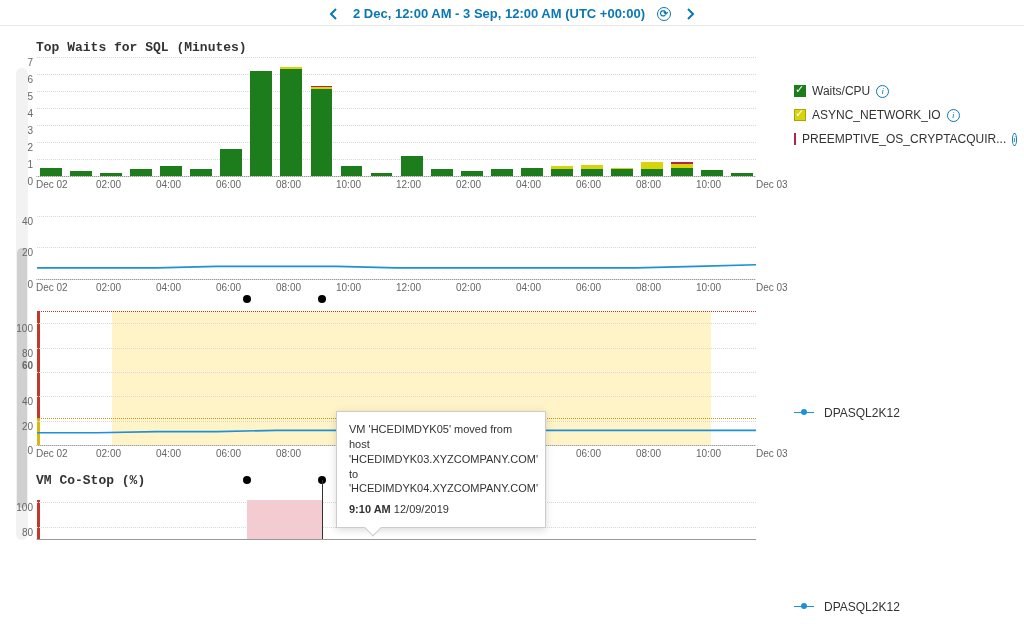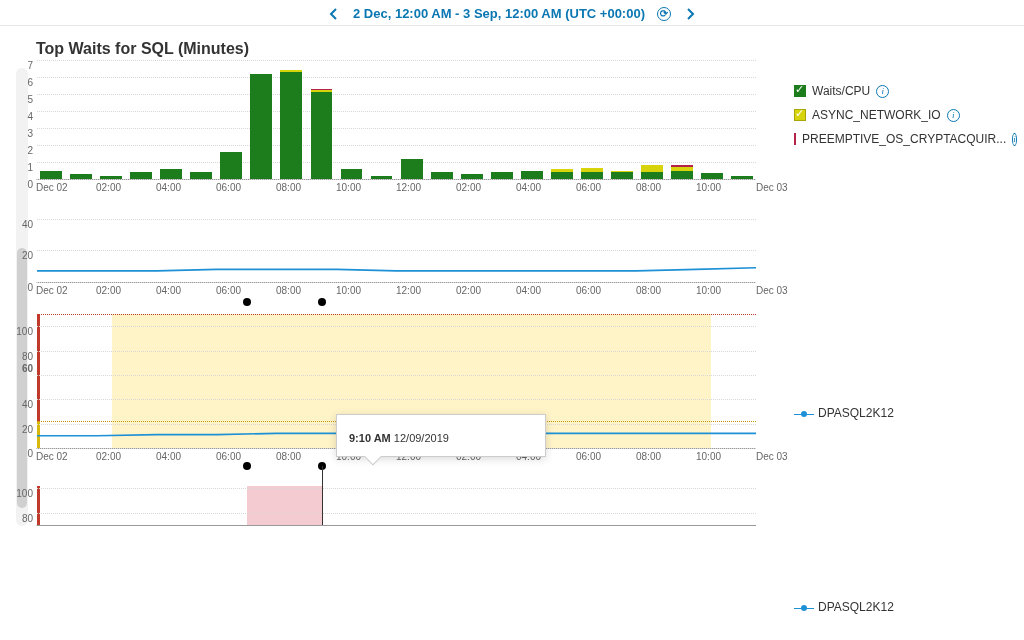--- a/index.html
+++ b/index.html
@@ -61,27 +61,27 @@
   }
   .legend-top  { top: 58px; }
   .legend-row { display:flex; align-items:center; gap:6px; margin-bottom:10px; }
   .sw { width:12px; height:12px; border:1px solid #888; display:inline-block; position:relative; }
   .sw.chk::after { content:"✓"; position:absolute; top:-3px; left:0; font-size:11px; color:#fff; }
   .sw.green { background:var(--bar-green); border-color:var(--bar-green);}
   .sw.yellow{ background:var(--bar-yellow); border-color:#a9a608;}
   .sw.red   { background:var(--bar-red);   border-color:var(--bar-red);}
   .info-ic { width:13px; height:13px; border:1px solid var(--blue); color:var(--blue); border-radius:50%; display:inline-flex; align-items:center; justify-content:center; font-size:9px; font-style:italic; font-family:serif; }
 
-  .series-legend { display:flex; align-items:flex-end; gap:4px; font-size:12px; }
+  .series-legend { display:flex; align-items:center; gap:10px; font-size:12px; }
   .dot-line { width:20px; height:10px; position:relative; }
   .dot-line::before { content:""; position:absolute; left:0; right:0; top:4px; border-top:1.5px solid var(--line-blue); }
   .dot-line::after  { content:""; position:absolute; left:7px; top:1px; width:6px; height:6px; background:var(--line-blue); border-radius:50%; }
 
   .chart-block { position:relative; }
-  .chart-title { font-weight:700; font-size:16px; margin:6px 0 2px 0; }
+  .chart-title { font-weight:700; font-size:13px; margin:6px 0 2px 0;font-family:Liberation Mono, monospace; }
 
   
   .plot {
     position:relative;
     border-bottom:1px solid #999;
     border-left:1px solid transparent;
   }
   .plot .ylab {
     position:absolute; left:-30px; width:26px; text-align:right; font-size:10px; color:var(--muted);
     transform:translateY(50%);
@@ -377,32 +377,34 @@
         <span>12:00</span>
         <span>02:00</span>
         <span>04:00</span>
         <span>06:00</span>
         <span>08:00</span>
         <span>10:00</span>
         <span>Dec 03</span>
       </div>
 
     <div class="tooltip" style="left:300px; top:100px;">
+      <div>VM 'HCEDIMDYK05' moved from host 'HCEDIMDYK03.XYZCOMPANY.COM' to 'HCEDIMDYK04.XYZCOMPANY.COM'</div>
       <div class="ts"><b>9:10 AM</b> <span>12/09/2019</span></div>
       <div class="tooltip-arrow"></div>
     </div>
   </div>
 
   <div class="legend-col" style="top:574px;">
     <div class="series-legend">
       <span class="dot-line"></span>
       <span>DPASQL2K12</span>
     </div>
   </div>
   <div class="chart-block" style="margin-top:14px;">
+    <div class="chart-title">VM Co-Stop (%)</div>
     <div class="plot plot-area" id="plot-costop" style="height:50px;">
       <div class="highlight hl-r" style="left:29.2%; width:10.4%; top:20%; bottom:0;"></div>
       <div class="leftbar" style="height:80%; top:20%;"></div>
       <div class="marker-dot" style="left:29.2%; top:-10px;"></div>
       <div class="marker-dot" style="left:39.6%; top:-10px;"></div>
       <div style="position:absolute; left:39.6%; top:-10px; bottom:0; width:1px; background:#333;"></div>
     <div class="grid" style="top: 36.75px;"></div>
         <div class="ylab" style="bottom: 7.25px;">80</div>
         <div class="grid" style="top: 12.25px;"></div>
         <div class="ylab" style="bottom: 31.75px;">100</div>

